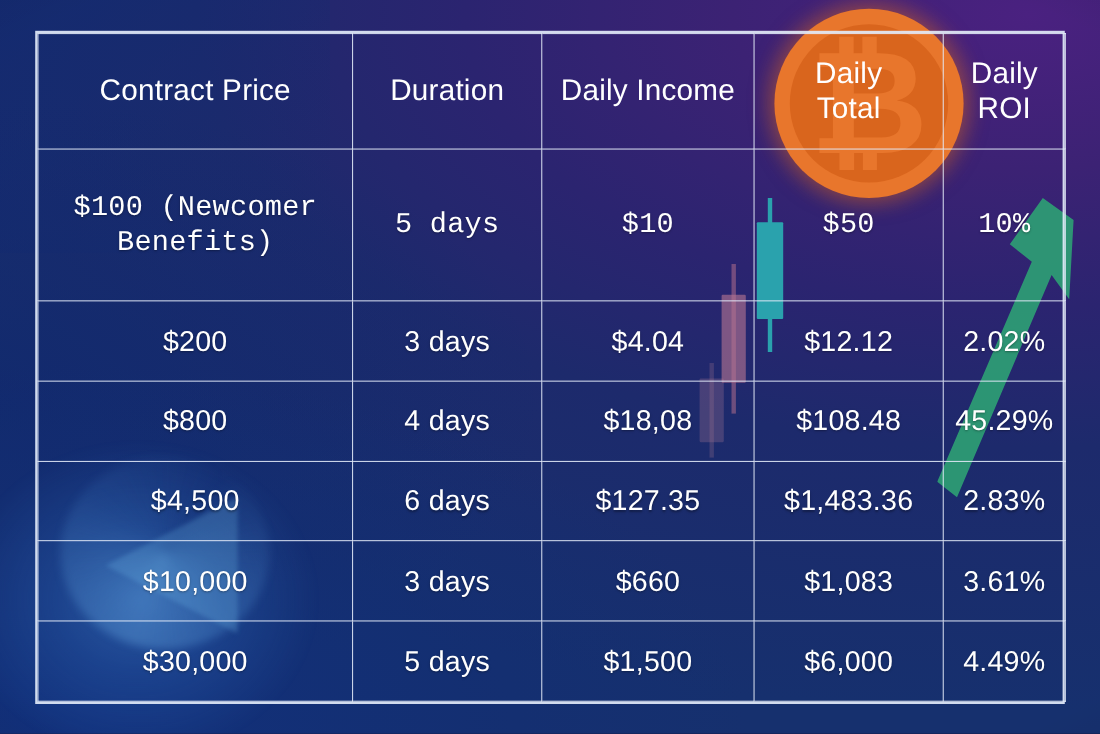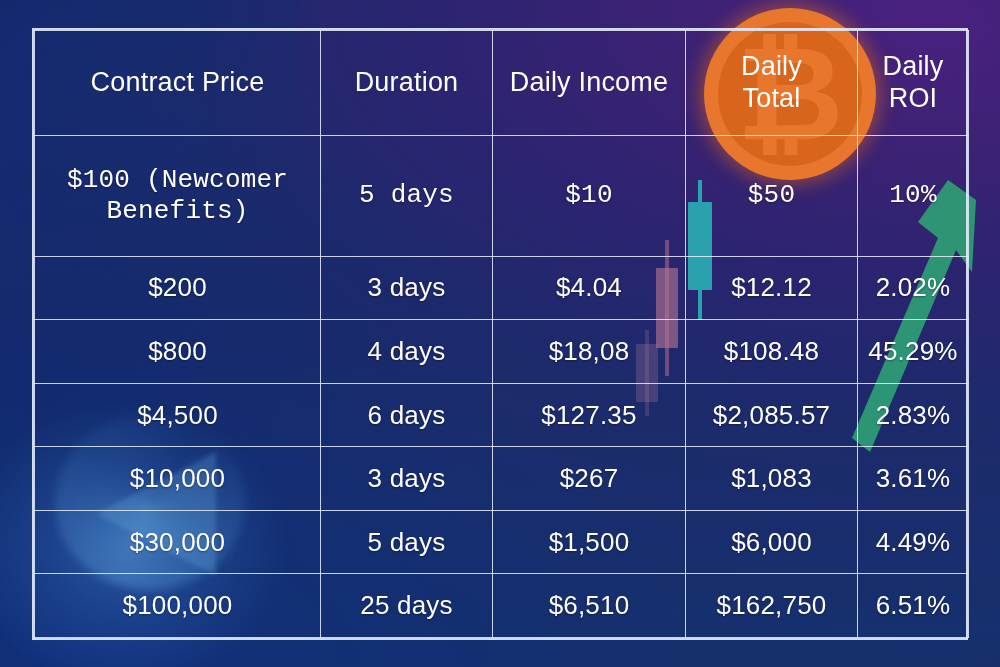--- a/index.html
+++ b/index.html
@@ -279,46 +279,39 @@
           <td>$18,08</td>
           <td>$108.48</td>
           <td>45.29%</td>
         </tr>
 
 
         <tr class="row-std">
           <td>$4,500</td>
           <td>6 days</td>
           <td>$127.35</td>
-          <td>$2,085.57</td>
+          <td>$1,483.36</td>
           <td>2.83%</td>
         </tr>
 
         <tr class="row-std">
           <td>$10,000</td>
           <td>3 days</td>
-          <td>$267</td>
+          <td>$660</td>
           <td>$1,083</td>
           <td>3.61%</td>
         </tr>
 
         <tr class="row-std">
           <td>$30,000</td>
           <td>5 days</td>
           <td>$1,500</td>
           <td>$6,000</td>
           <td>4.49%</td>
         </tr>
 
 
-        <tr class="row-std">
-          <td>$100,000</td>
-          <td>25 days</td>
-          <td>$6,510</td>
-          <td>$162,750</td>
-          <td>6.51%</td>
-        </tr>
 
       </tbody>
     </table>
   </div>
 
 </div>
 
 </body></html>

